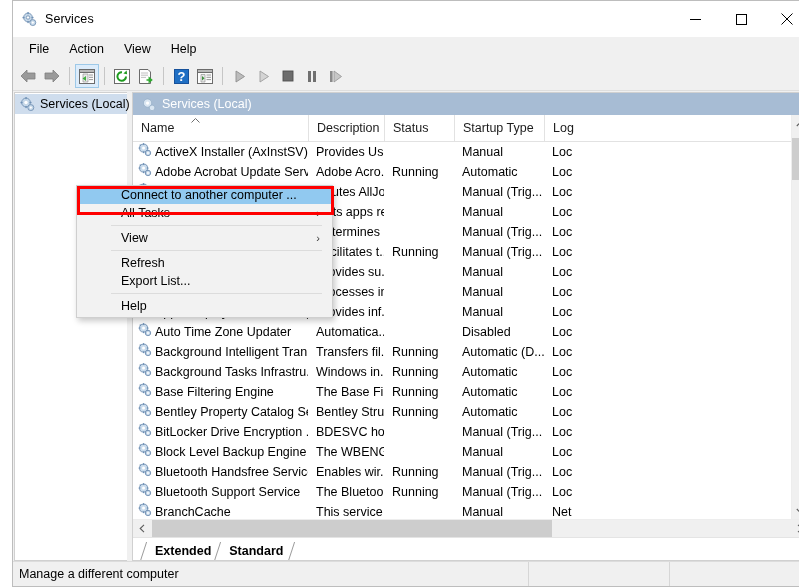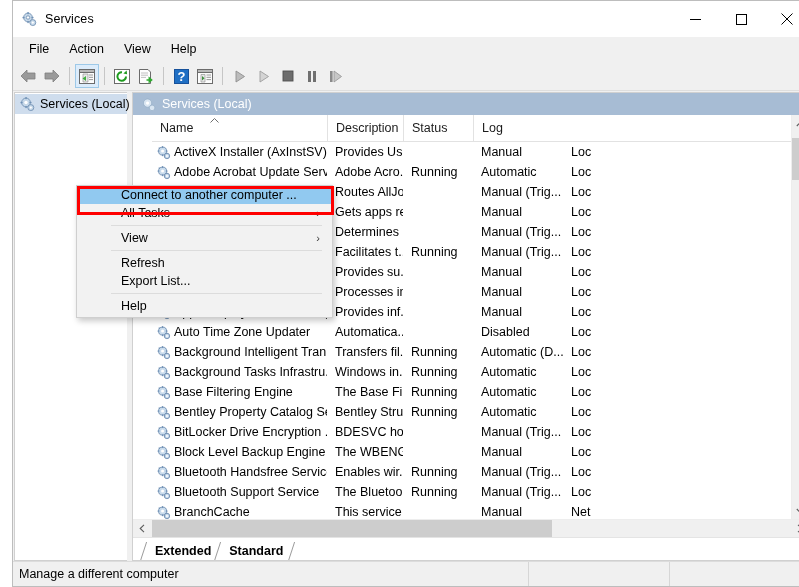--- a/index.html
+++ b/index.html
@@ -189,21 +189,20 @@
     overflow: hidden;
     background: #ffffff;
     position: relative;
   }
   #grid-wrap {
     flex: 1;
     display: flex;
     flex-direction: column;
     overflow: hidden;
     min-width: 0;
-    margin-left: 19px;
   }
 
   
   #col-header {
     display: flex;
     height: 26px;
     min-height: 26px;
     background: #ffffff;
     border-bottom: 1px solid #e2e2e2;
     align-items: center;
@@ -244,21 +243,21 @@
     font-size: 12.5px;
     color: #000;
     padding-left: 8px;
     box-sizing: border-box;
     white-space: nowrap;
     overflow: hidden;
     line-height: 20px;
   }
   .cell.name {
     display: flex;
-    align-items: center;
+    align-items: flex-start;
     padding-left: 4px;
   }
   .svc-icon {
     width: 15px; height: 15px;
     margin-right: 3px;
     flex: 0 0 auto;
     position: relative;
   }
 
   
@@ -625,20 +624,21 @@
 
           <div id="col-header">
             <div class="col-h" style="width:175px">
               <span>Name</span>
               <svg class="sort-caret" viewBox="0 0 9 5">
                 <path d="M0.5 4.5 L4.5 0.5 L8.5 4.5" fill="none" stroke="#6f6f6f" stroke-width="1"></path>
               </svg>
             </div>
             <div class="col-h" style="width:76px">Description</div>
             <div class="col-h" style="width:70px">Status</div>
+            <div class="col-h" style="width:90px">Startup Type</div>
             <div class="col-h" style="width:30px">Log</div>
           </div>
 
           <div id="rows">
               <div class="row">
                 <div class="cell name" style="width: 175px;">
                   <span class="svc-icon">
                     <svg class="gear" viewBox="0 0 16 16">
                       <circle cx="7" cy="6.5" r="4.3" fill="#c9dbec" stroke="#5d7fa6" stroke-width=".8"></circle>
                       <circle cx="7" cy="6.5" r="1.6" fill="#ffffff"></circle>

